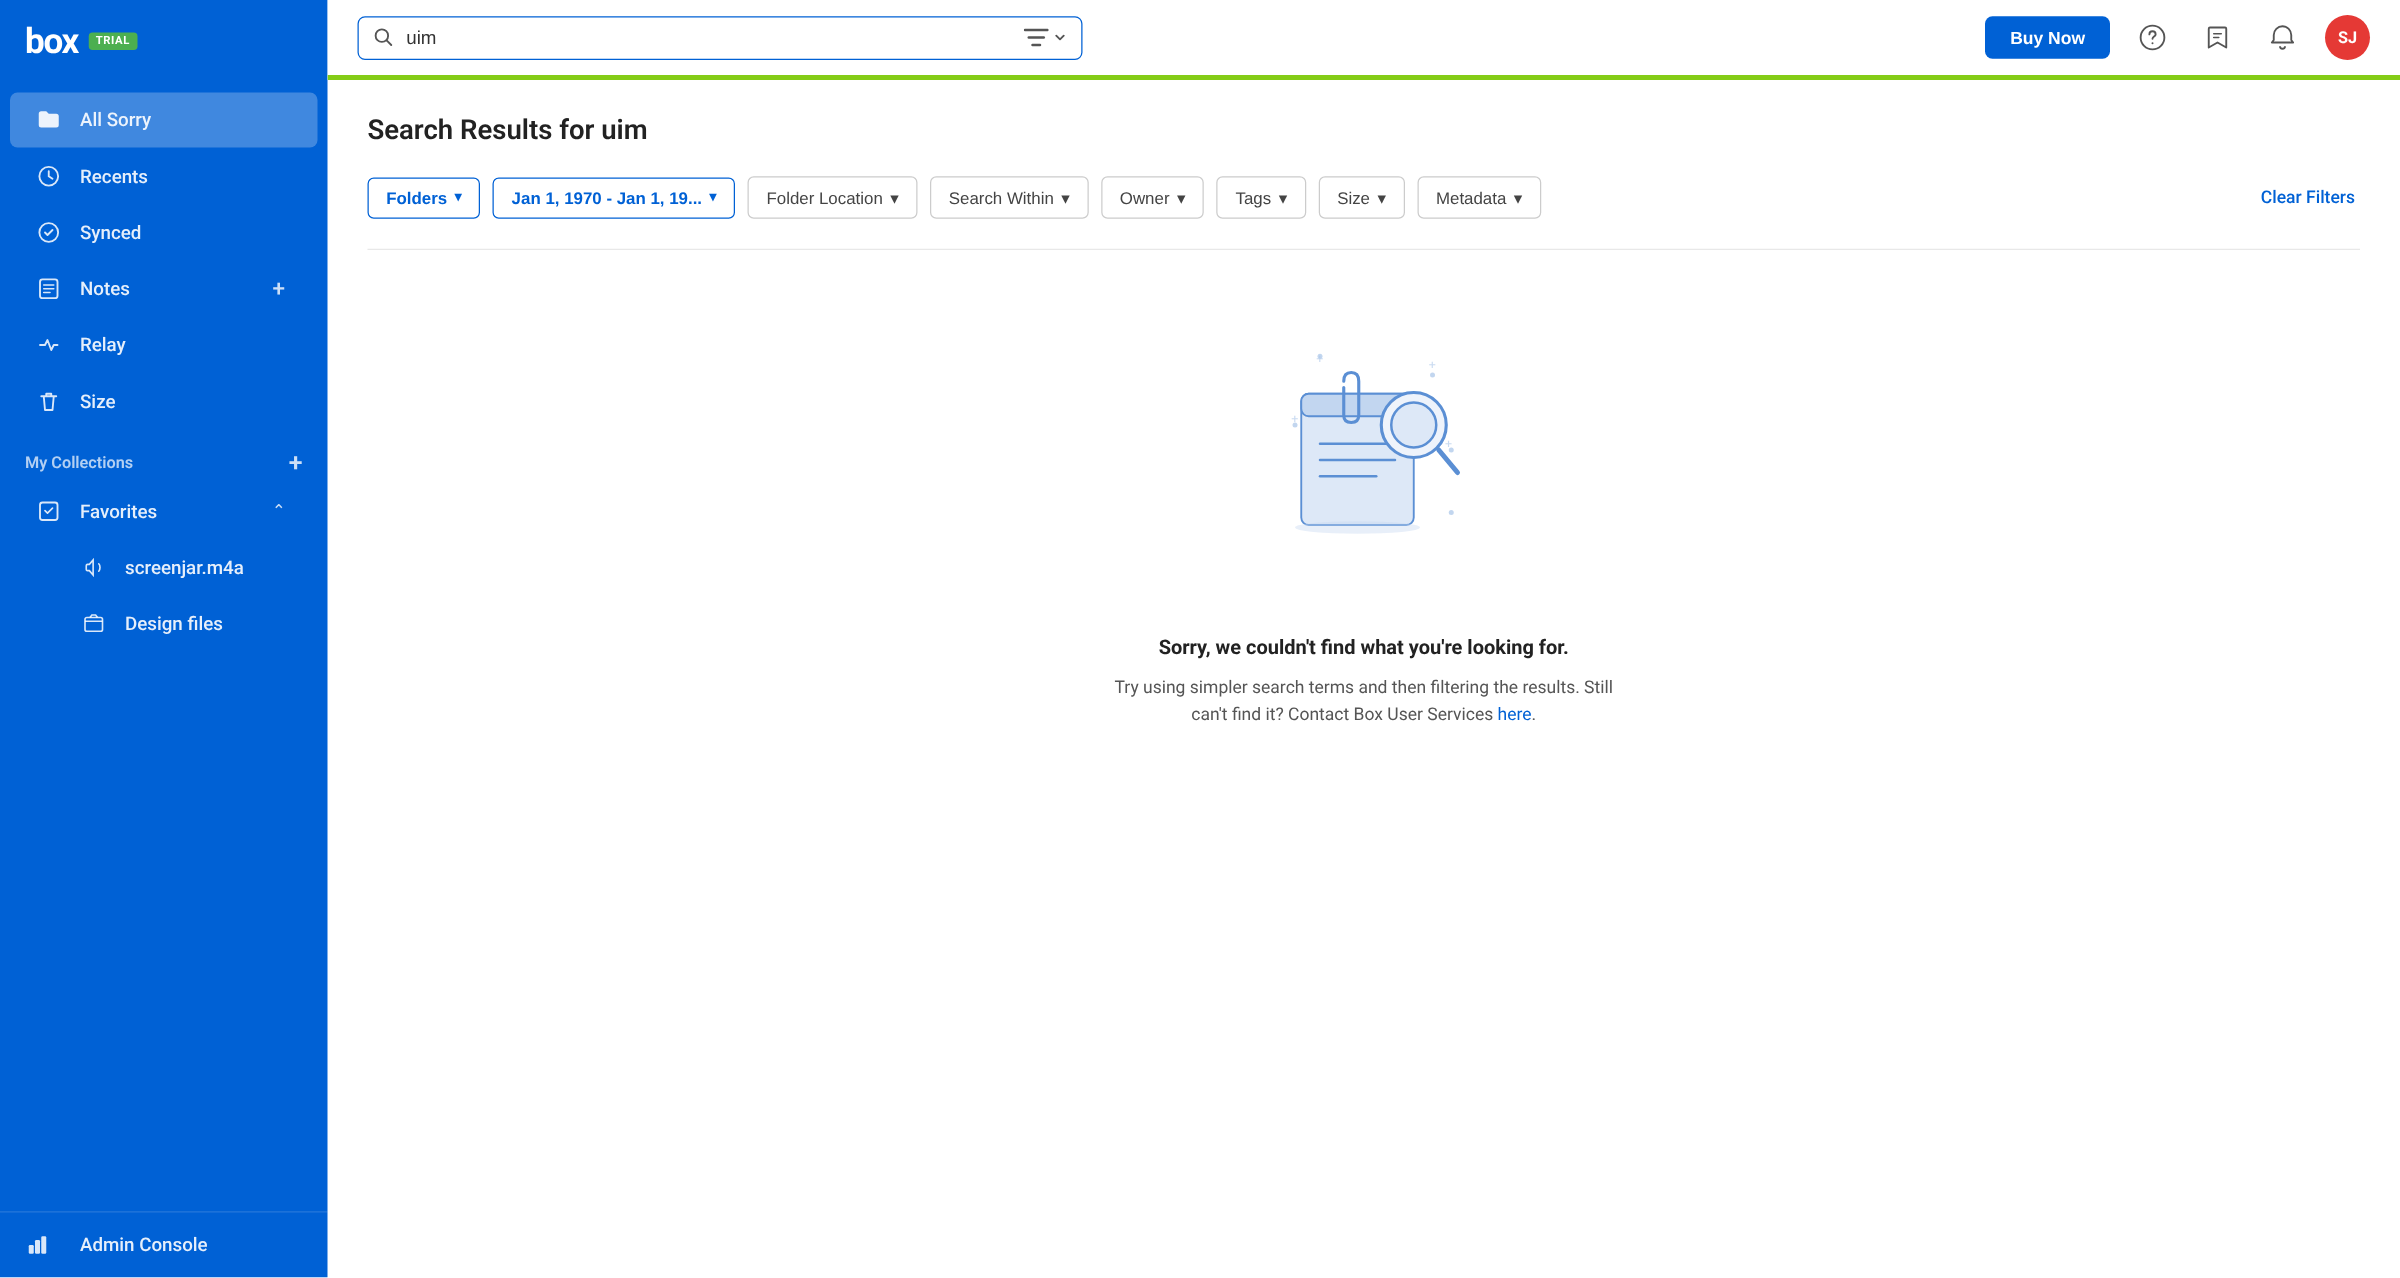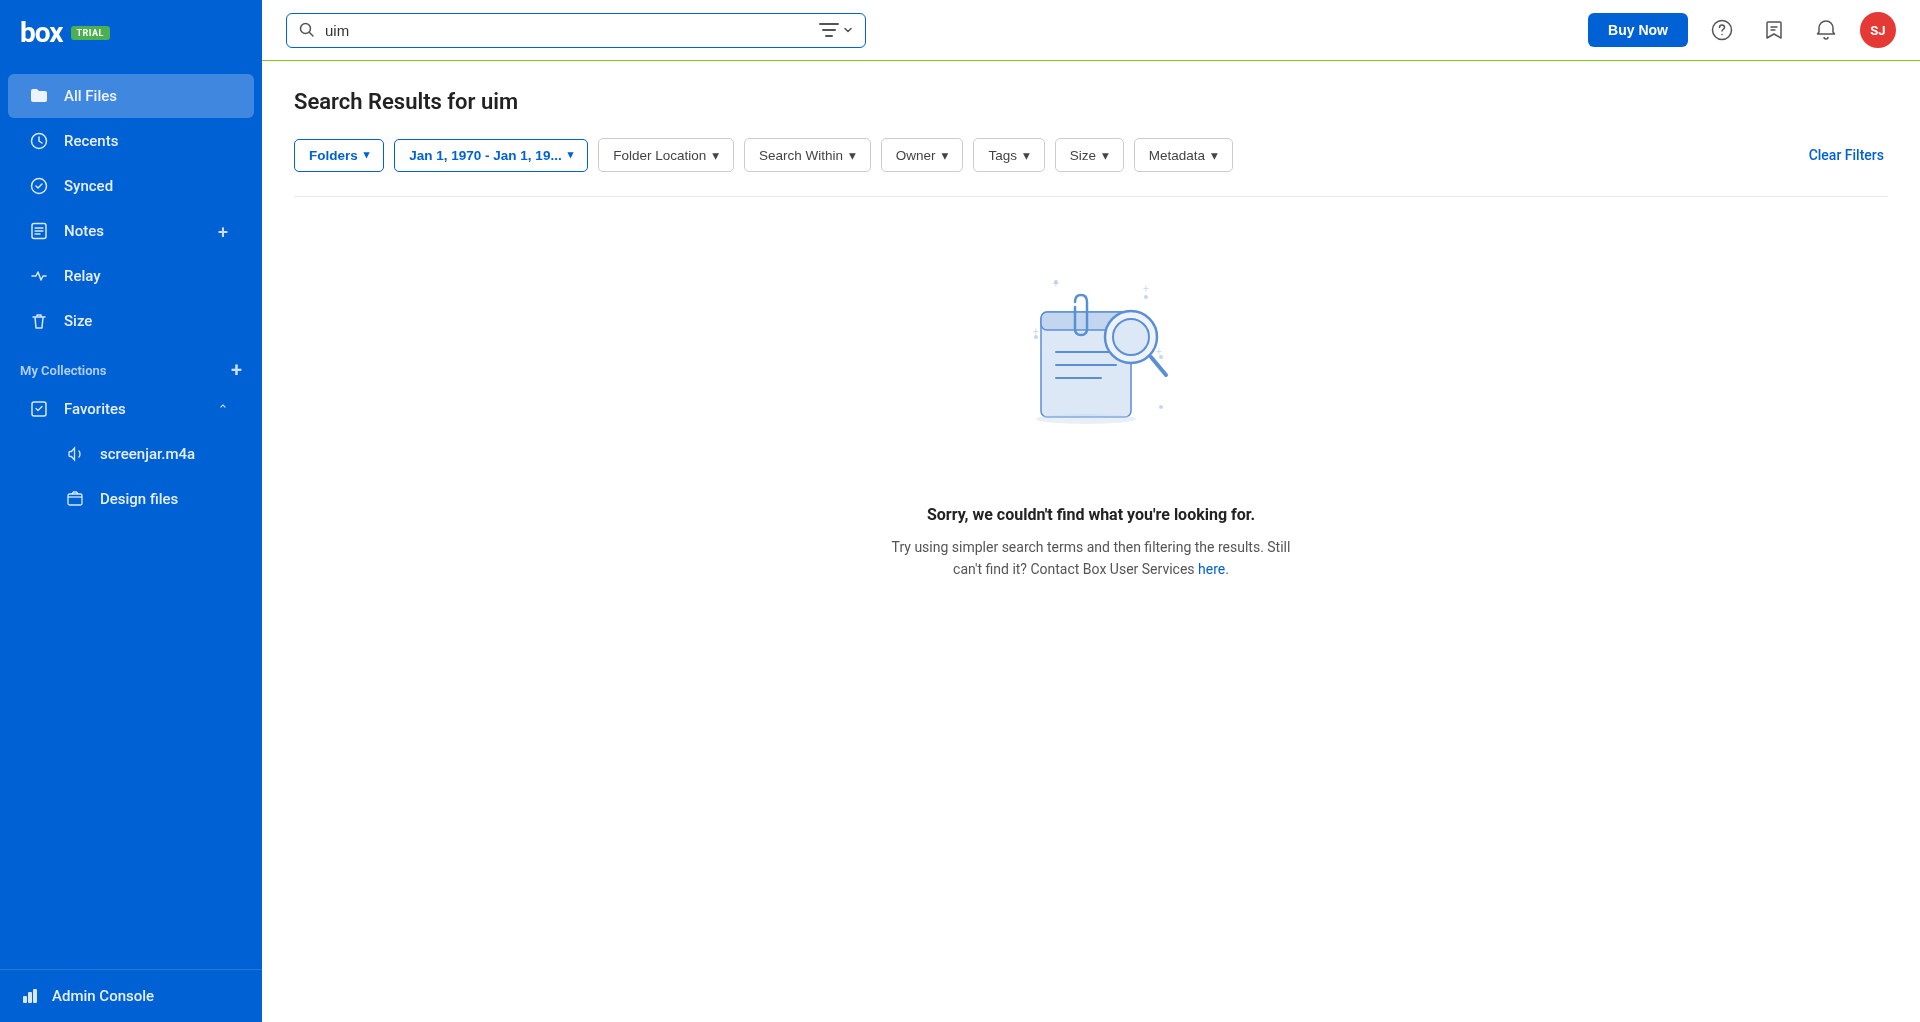--- a/index.html
+++ b/index.html
@@ -74,21 +74,21 @@
       color: rgba(255,255,255,0.7);
       display: flex;
       align-items: center;
       justify-content: space-between;
     }
     .sidebar-bottom {
       padding: 16px 20px;
       border-top: 1px solid rgba(255,255,255,0.15);
       display: flex;
       align-items: center;
-      gap: 12px;
+      gap: 24px;
       cursor: pointer;
       font-size: 15px;
       font-weight: 500;
       color: rgba(255,255,255,0.9);
     }
     .sub-item {
       padding-left: 56px;
     }
 
     
@@ -97,21 +97,21 @@
       display: flex;
       flex-direction: column;
       overflow: hidden;
     }
 
     
     .header {
       display: flex;
       align-items: center;
       padding: 12px 24px;
-      border-bottom: 1px solid #84cc16;
+      border-bottom: 4px solid #84cc16;
       gap: 16px;
       background: #fff;
     }
     .search-bar {
       flex: 1;
       max-width: 580px;
       display: flex;
       align-items: center;
       border: 1.5px solid #0061d5;
       border-radius: 6px;
@@ -286,21 +286,21 @@
   </div>
 
   <nav class="sidebar-nav">
 
     <div class="nav-item active">
       <span class="icon">
         <svg width="20" height="20" viewBox="0 0 20 20" fill="none">
           <path d="M2 5a2 2 0 012-2h4l2 2h6a2 2 0 012 2v7a2 2 0 01-2 2H4a2 2 0 01-2-2V5z" fill="white" opacity="0.9"></path>
         </svg>
       </span>
-      <span>All Files</span>
+      <span>All Sorry</span>
     </div>
 
     <div class="nav-item">
       <span class="icon">
         <svg width="20" height="20" viewBox="0 0 20 20" fill="none">
           <circle cx="10" cy="10" r="7.5" stroke="white" stroke-width="1.5" opacity="0.85"></circle>
           <path d="M10 6v4l3 2" stroke="white" stroke-width="1.5" stroke-linecap="round" opacity="0.85"></path>
         </svg>
       </span>
       <span>Recents</span>

